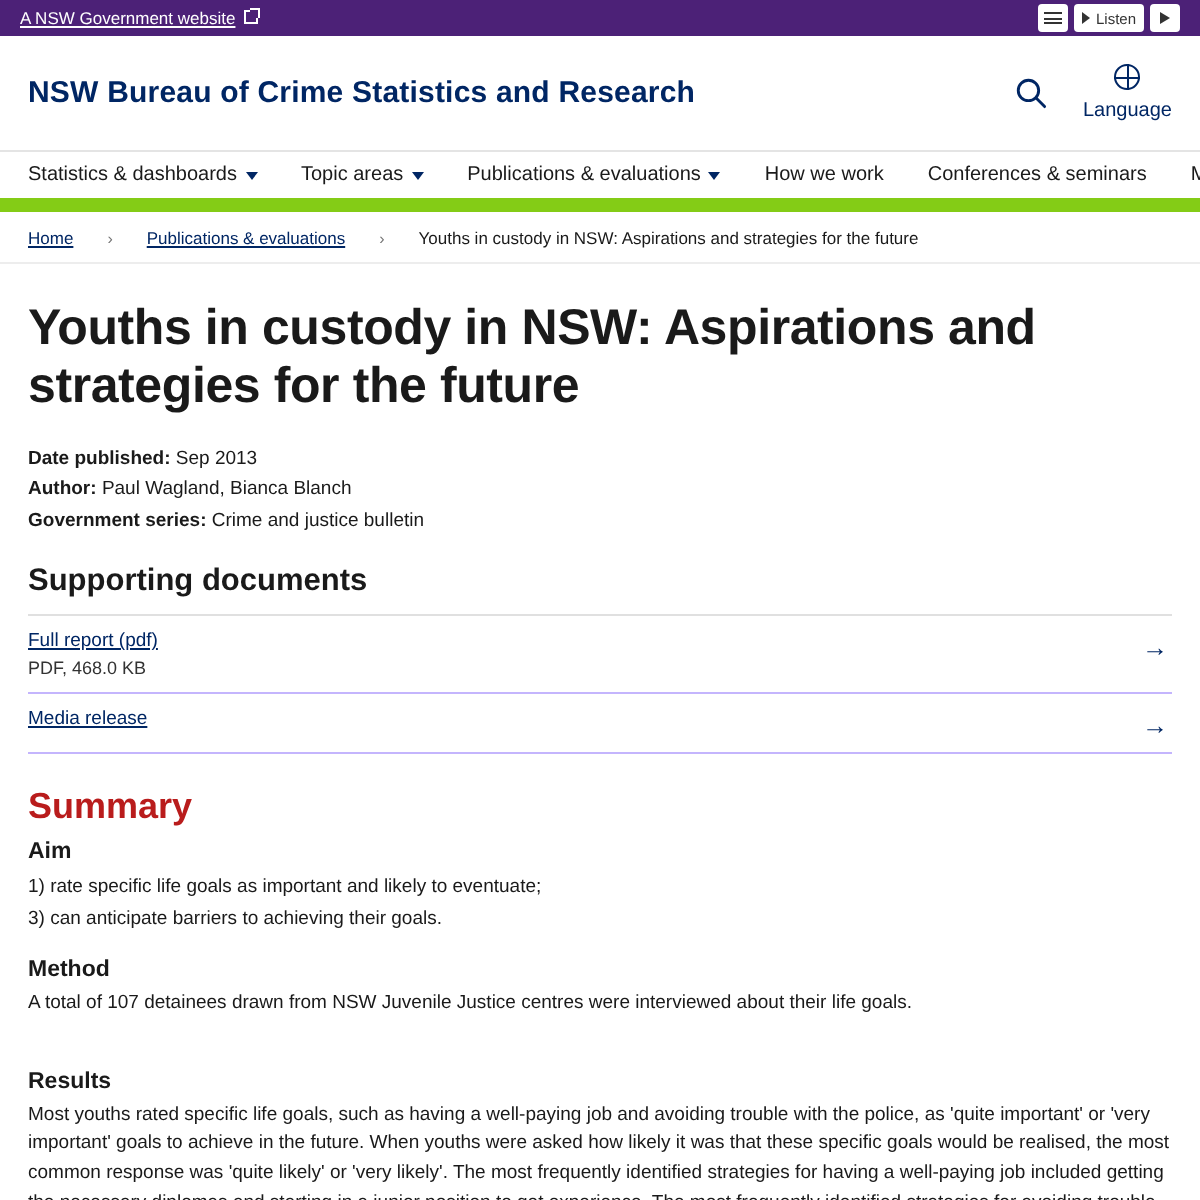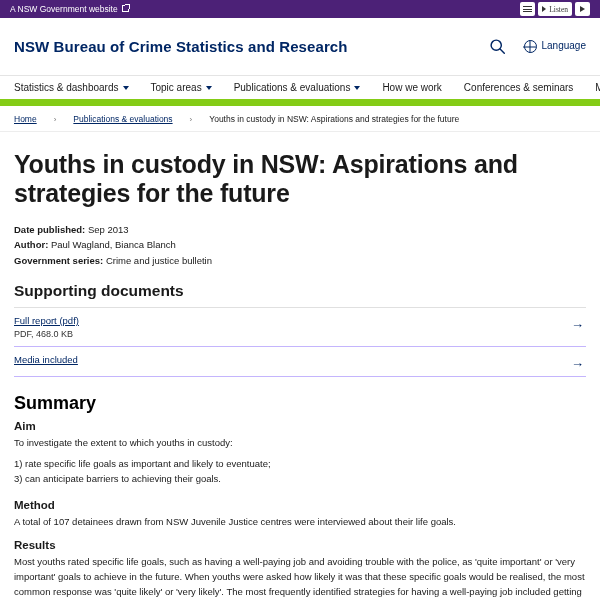--- a/index.html
+++ b/index.html
@@ -16,21 +16,21 @@
   .gov-bar {
     background: #4c2177;
     color: #ffffff;
     height: 18px;
     display: flex;
     align-items: center;
     justify-content: space-between;
     padding: 0 10px;
     font-size: 8.5px;
   }
-  .gov-bar-left { display: flex; align-items: flex-start; gap: 4px; }
+  .gov-bar-left { display: flex; align-items: flex-start; gap: 4px; text-decoration: underline; }
   .ext-icon {
     display: inline-block;
     width: 7px; height: 7px;
     border: 1px solid #ffffff;
     position: relative;
     transform: translateY(1px);
   }
   .ext-icon::after {
     content: "";
     position: absolute;
@@ -44,21 +44,20 @@
   .pill {
     background: #ffffff;
     border-radius: 2px;
     height: 14px;
     display: flex;
     align-items: center;
     gap: 3px;
     padding: 0 4px;
     color: #333;
     font-size: 7.5px;
-    font-family: Liberation Serif, serif;
   }
   .pill.square { width: 15px; justify-content: center; padding: 0; }
   .bars-glyph { display: inline-block; width: 9px; }
   .bars-glyph i {
     display: block; height: 1px; background: #333; margin: 1.4px 0;
   }
   .speaker-glyph {
     width: 0; height: 0;
     border-top: 3px solid transparent;
     border-bottom: 3px solid transparent;
@@ -82,22 +81,22 @@
   }
   .site-title {
     color: #002664;
     font-size: 15px;
     font-weight: bold;
     letter-spacing: 0.1px;
   }
   .masthead-right { display: flex; align-items: center; gap: 18px; }
   .search-btn { cursor: pointer; display: flex; align-items: center; }
   .lang-btn {
-    display: flex; align-items: flex-start; gap: 5px;
-    font-size: 10px; color: #002664; cursor: pointer;
+    display: flex; align-items: center; gap: 5px;
+    font-size: 10px; color: #002664; cursor: pointer; flex-direction: column;
   }
   .globe {
     width: 13px; height: 13px; border-radius: 50%;
     border: 1.3px solid #002664; position: relative;
   }
   .globe::before {
     content: ""; position: absolute; left: 50%; top: -1.3px;
     width: 0; height: 13px; border-left: 1.3px solid #002664;
     transform: translateX(-50%);
   }
@@ -162,21 +161,21 @@
   h2.section-heading {
     font-size: 15.5px;
     font-weight: bold;
     margin: 14px 0 7px 0;
     color: #1a1a1a;
   }
   h2.summary-heading {
     font-size: 18px;
     font-weight: bold;
     margin: 16px 0 2px 0;
-    color: #000000;
+    color: #b91c1c;
   }
   h3.sub-heading {
     font-size: 11.5px;
     font-weight: bold;
     margin: 6px 0 4px 0;
     color: #1a1a1a;
   }
 
   
   .doc-list { border-top: 1px solid #e0e0e0; }
@@ -312,34 +311,33 @@
   <div class="doc-list">
     <div class="doc-row">
       <div class="doc-main">
         <span class="doc-link">Full report (pdf)</span>
         <span class="doc-sub">PDF, 468.0 KB</span>
       </div>
       <span class="arrow-link">→</span>
     </div>
     <div class="doc-row">
       <div class="doc-main">
-        <span class="doc-link">Media included</span>
+        <span class="doc-link">Media release</span>
       </div>
       <span class="arrow-link">→</span>
     </div>
   </div>
 
   <h2 class="summary-heading">Summary</h2>
 
   <h3 class="sub-heading">Aim</h3>
-  <p class="body-text">To investigate the extent to which youths in custody:</p>
   <div class="aim-list">
     <div class="aim-item">1) rate specific life goals as important and likely to eventuate;</div>
     <div class="aim-item">3) can anticipate barriers to achieving their goals.</div>
   </div>
 
   <h3 class="sub-heading" style="margin-top:12px">Method</h3>
   <p class="body-text">A total of 107 detainees drawn from NSW Juvenile Justice centres were interviewed about their life goals.</p>
 
-  <h3 class="sub-heading" style="margin-top:10px">Results</h3>
+  <h3 class="sub-heading" style="margin-top:25px">Results</h3>
   <p class="body-text">Most youths rated specific life goals, such as having a well-paying job and avoiding trouble with the police, as 'quite important' or 'very important' goals to achieve in the future. When youths were asked how likely it was that these specific goals would be realised, the most common response was 'quite likely' or 'very likely'. The most frequently identified strategies for having a well-paying job included getting the necessary diplomas and starting in a junior position to get experience. The most frequently identified strategies for avoiding trouble with the police were resisting peer pressure and obeying the law. Commonly</p>
 
 </div>
 
 </body></html>

